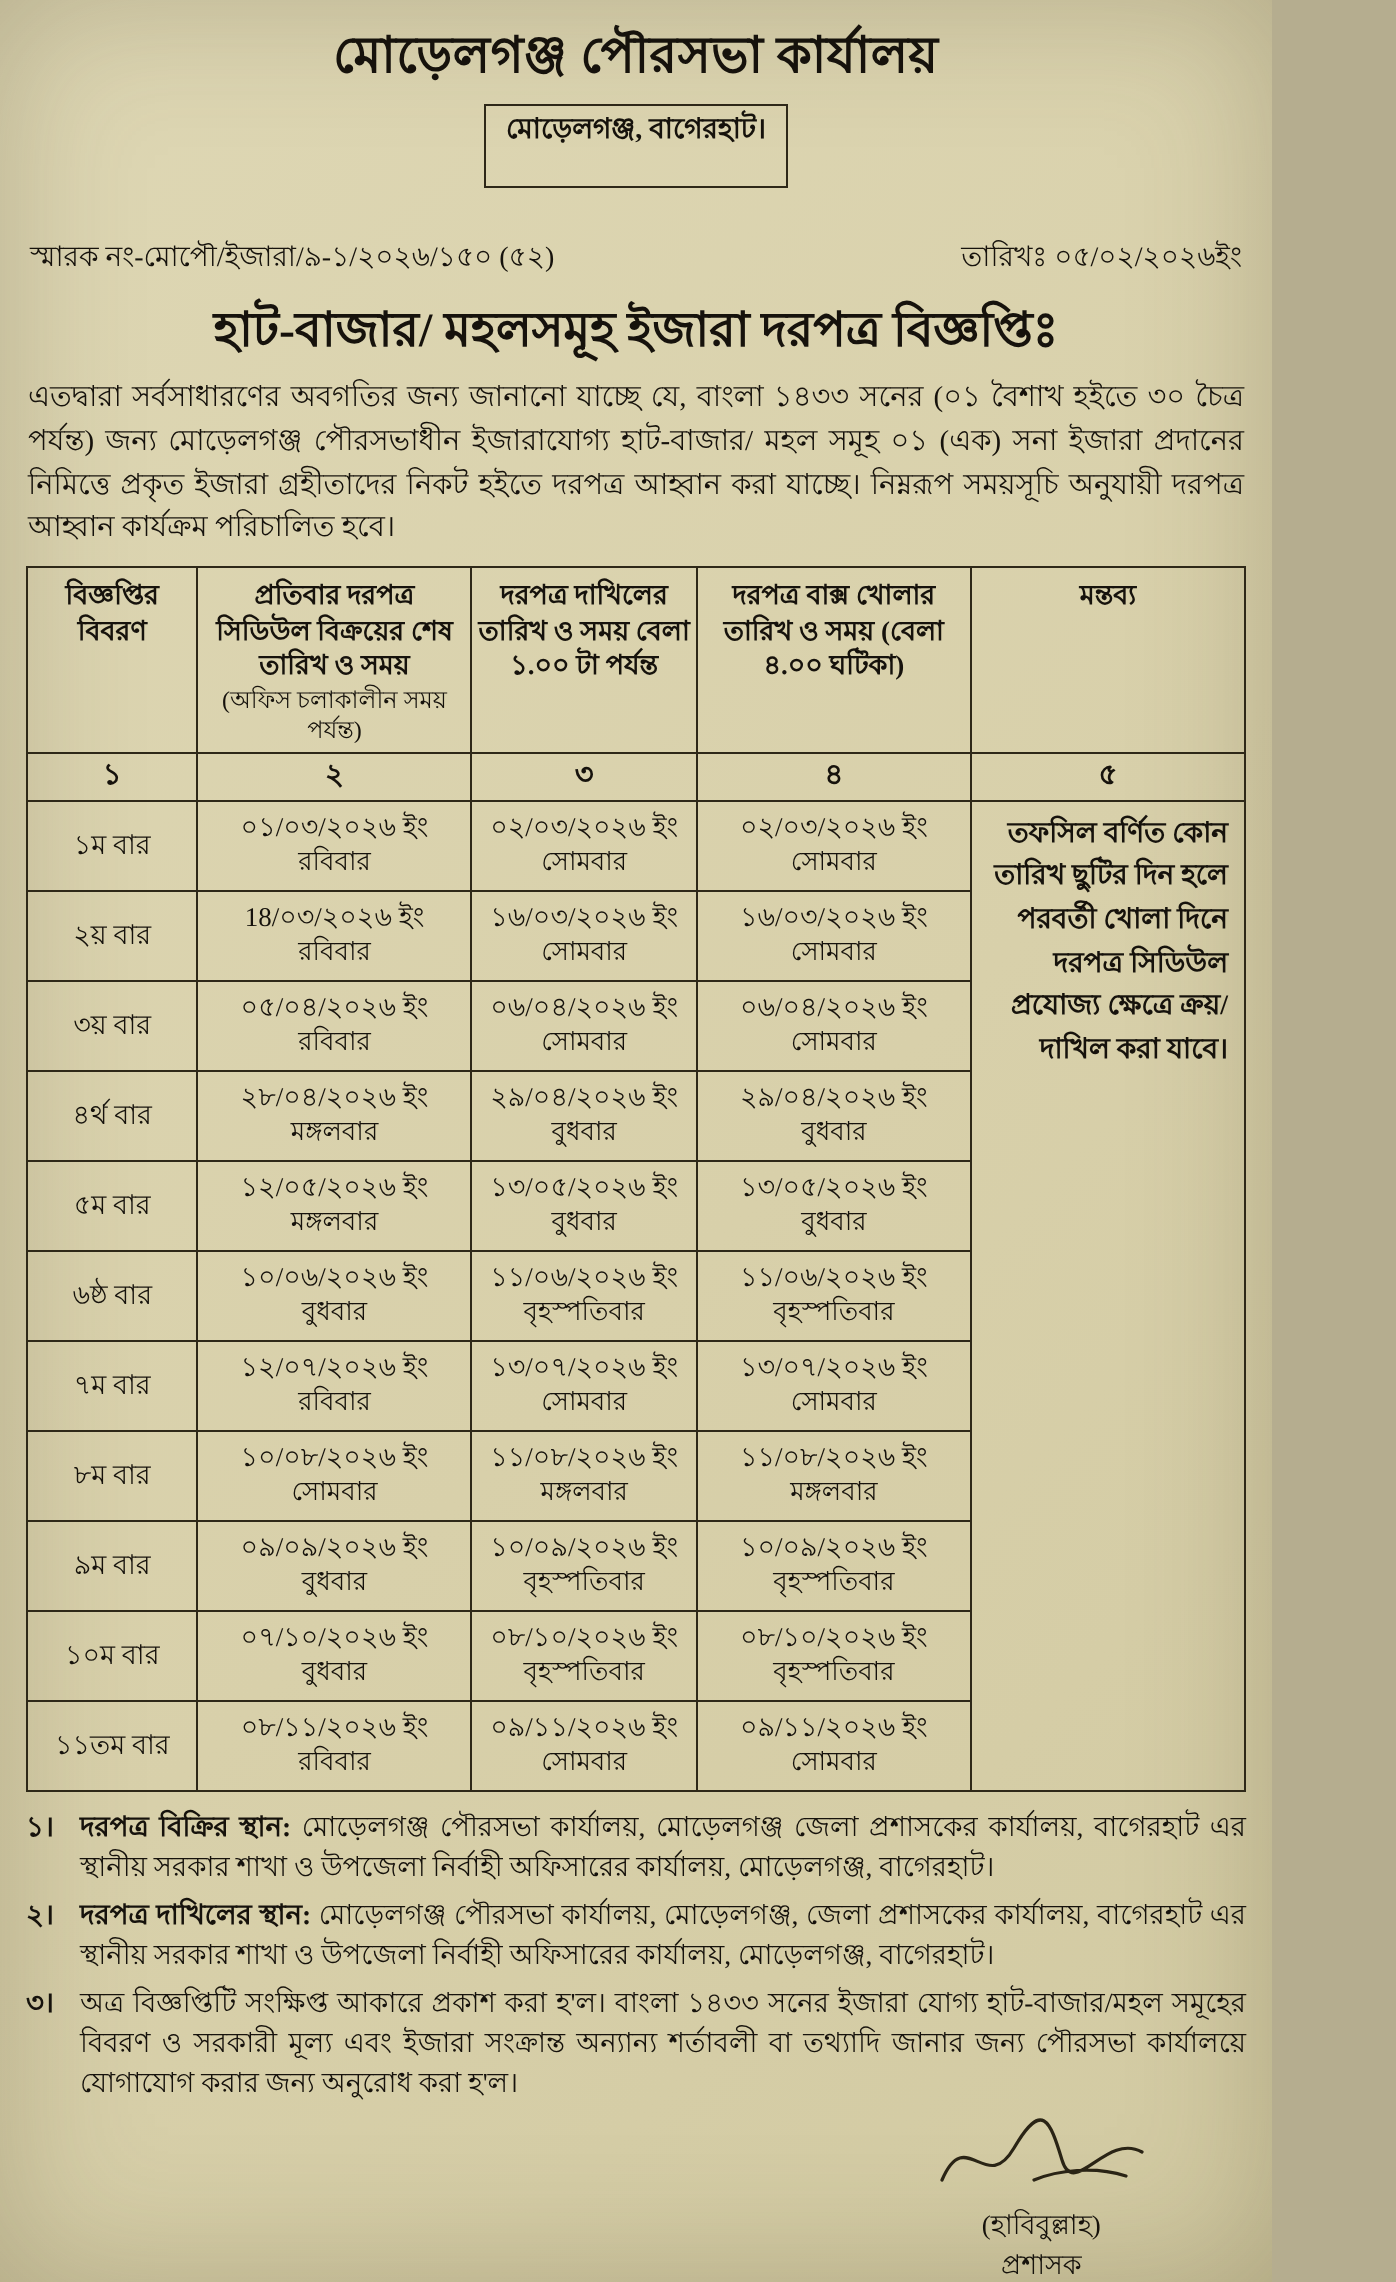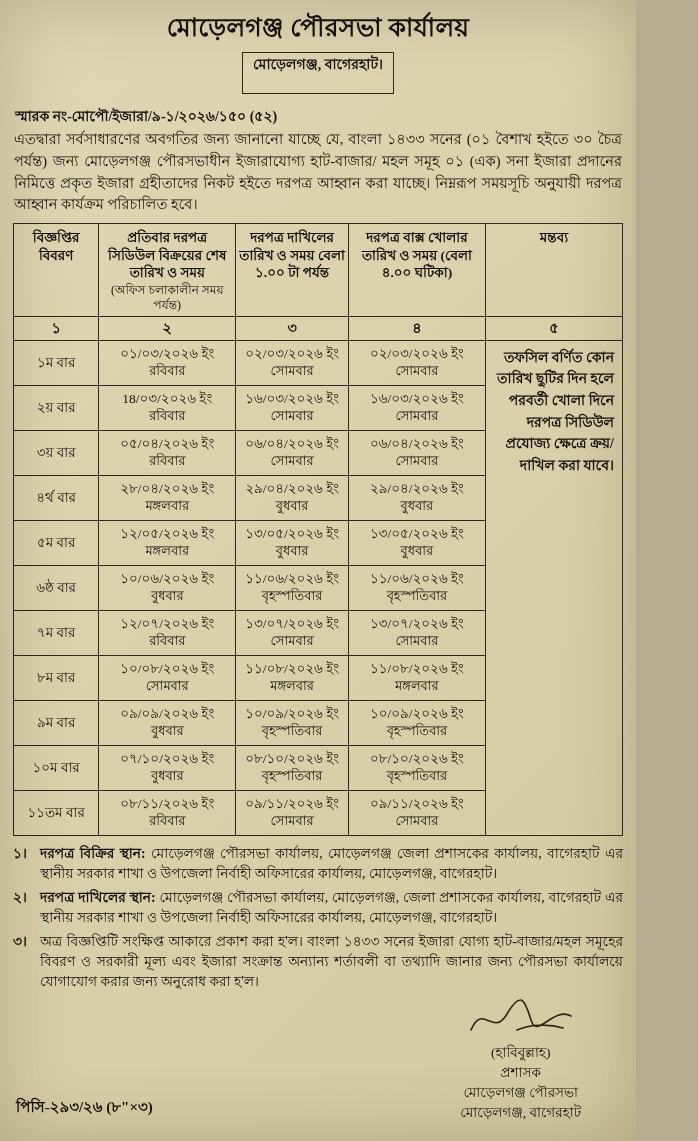--- a/index.html
+++ b/index.html
@@ -12,21 +12,21 @@
     position: relative; overflow: hidden;
     background: linear-gradient(135deg, #ded7b4 0%, #d8d0aa 55%, #d2caa2 100%);
     color: #16120c;
     box-shadow: inset 0 0 70px rgba(80, 68, 38, 0.28);
   }
 
   .hdr-title { text-align: center; font-size: 25px; font-weight: 700; letter-spacing: .3px; }
   .hdr-sub-line { text-align: center; margin-top: 1px; }
   .hdr-sub { display: inline-block; border: 1.5px solid #2e2818; padding: 0 10px 16px; font-size: 14px; font-weight: 600; }
 
-  .memo-row { display: flex; justify-content: space-between; font-size: 14px; font-weight: 700; margin: 11px 2px 0; }
+  .memo-row { display: flex; justify-content: space-between; font-size: 14px; font-weight: 400; margin: 23px 2px 0; }
 
   .notice-title { text-align: center; font-size: 24px; font-weight: 700; margin: 5px 0 3px; }
 
   .intro { font-size: 14.5px; line-height: 1.5; text-align: justify; margin: 0 1px 7px; }
 
   table.tender { width: 100%; border-collapse: collapse; table-layout: fixed; }
   .tender th, .tender td { border: 1.4px solid #2e2818; padding: 3px 4px; text-align: center; }
   .tender thead th { font-size: 13.5px; font-weight: 700; vertical-align: top; padding: 5px 3px 2px; line-height: 1.3; }
   .tender .sub { display: block; font-weight: 400; font-size: 12px; margin-top: 1px; }
   .tender .numrow th { padding: 2px; font-size: 14.5px; height: 22px; vertical-align: middle; }
@@ -50,22 +50,24 @@
 
 <div class="page">
 
   <div class="hdr-title">মোড়েলগঞ্জ পৌরসভা কার্যালয়</div>
   <div class="hdr-sub-line">
     <span class="hdr-sub">মোড়েলগঞ্জ, বাগেরহাট।</span>
   </div>
 
   <div class="memo-row">
     <span>স্মারক নং-মোপৌ/ইজারা/৯-১/২০২৬/১৫০ (৫২)</span>
+    <span>তারিখঃ ০৫/০২/২০২৬ইং</span>
   </div>
 
+  <div class="notice-title">হাট-বাজার/ মহলসমূহ ইজারা দরপত্র বিজ্ঞপ্তিঃ</div>
 
   <div class="intro">এতদ্বারা সর্বসাধারণের অবগতির জন্য জানানো যাচ্ছে যে, বাংলা ১৪৩৩ সনের (০১ বৈশাখ হইতে ৩০ চৈত্র পর্যন্ত) জন্য মোড়েলগঞ্জ পৌরসভাধীন ইজারাযোগ্য হাট-বাজার/ মহল সমূহ ০১ (এক) সনা ইজারা প্রদানের নিমিত্তে প্রকৃত ইজারা গ্রহীতাদের নিকট হইতে দরপত্র আহ্বান করা যাচ্ছে। নিম্নরূপ সময়সূচি অনুযায়ী দরপত্র আহ্বান কার্যক্রম পরিচালিত হবে।</div>
 
   <table class="tender">
     <colgroup>
       <col style="width:14%">
       <col style="width:22.5%">
       <col style="width:18.5%">
       <col style="width:22.5%">
       <col style="width:22.5%">

